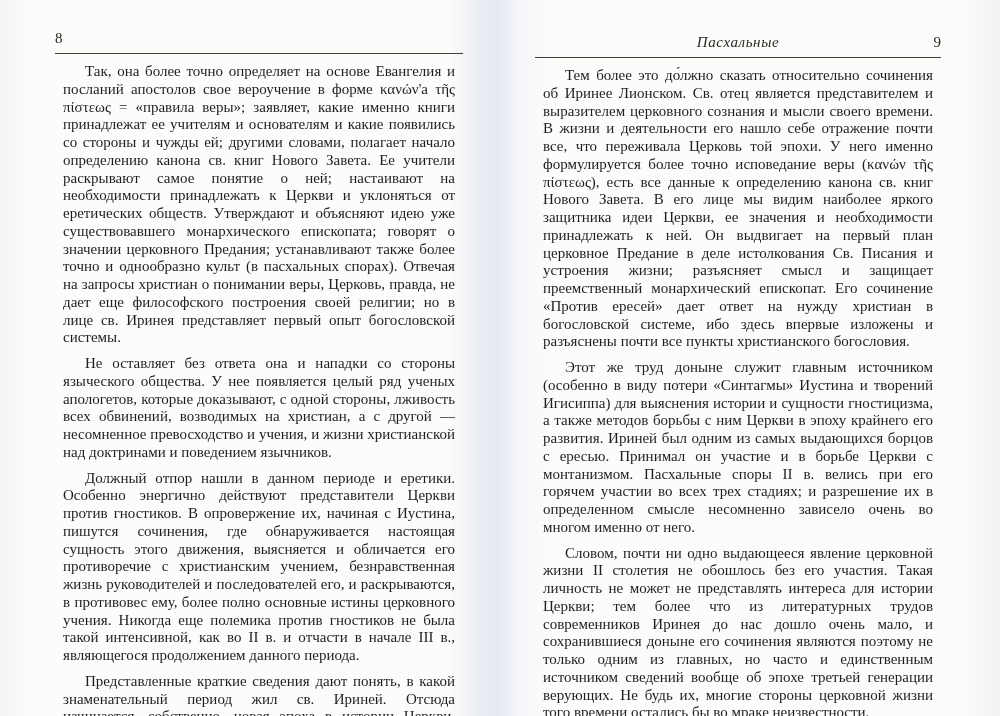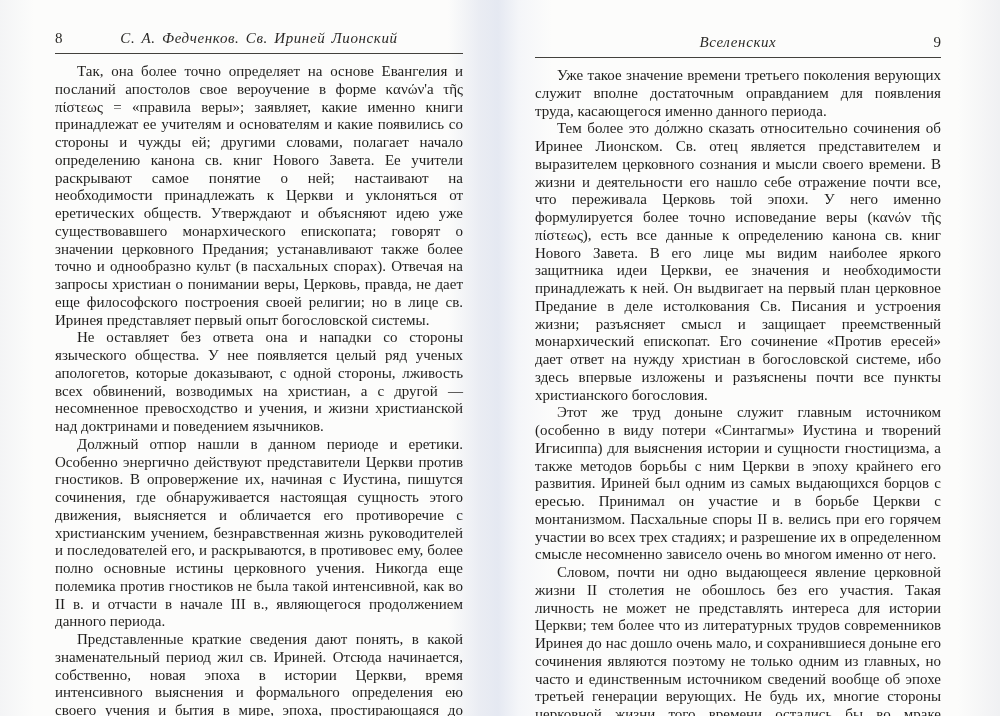--- a/index.html
+++ b/index.html
@@ -88,56 +88,54 @@
 
   .body-text {
     margin-top: 9px;
     font-size: 15px;
     line-height: 17.75px;
     text-align: justify;
     hyphens: auto;
     -webkit-hyphens: auto;
   }
   .body-text p {
-    margin: 0;
+    margin: 8px;
     padding: 0;
     text-indent: 22px;
   }
 </style>
 </head>
 <body>
 
 <div class="book">
 
   <div class="left-edge-shadow"></div>
   <div class="gutter-shadow"></div>
   <div class="right-edge-shadow"></div>
 
   <section class="page page-left">
     <header class="running-head">
       <span class="page-num pos-left">8</span>
-      <span class="running-title">С. А. Федченков. Св. Ириней Лионский</span>
     </header>
     <div class="head-rule"></div>
     <div class="body-text">
       <p>Так, она более точно определяет на основе Евангелия и посланий апостолов свое вероучение в форме κανών'а τῆς πίστεως = «правила веры»; заявляет, какие именно книги принадлежат ее учителям и основателям и какие появились со стороны и чужды ей; другими словами, полагает начало определению канона св. книг Нового Завета. Ее учители раскрывают самое понятие о ней; настаивают на необходимости принадлежать к Церкви и уклоняться от еретических обществ. Утверждают и объясняют идею уже существовавшего монархического епископата; говорят о значении церковного Предания; устанавливают также более точно и однообразно культ (в пасхальных спорах). Отвечая на запросы христиан о понимании веры, Церковь, правда, не дает еще философского построения своей религии; но в лице св. Иринея представляет первый опыт богословской системы.</p>
       <p>Не оставляет без ответа она и нападки со стороны языческого общества. У нее появляется целый ряд ученых апологетов, которые доказывают, с одной стороны, лживость всех обвинений, возводимых на христиан, а с другой — несомненное превосходство и учения, и жизни христианской над доктринами и поведением язычников.</p>
       <p>Должный отпор нашли в данном периоде и еретики. Особенно энергично действуют представители Церкви против гностиков. В опровержение их, начиная с Иустина, пишутся сочинения, где обнаруживается настоящая сущность этого движения, выясняется и обличается его противоречие с христианским учением, безнравственная жизнь руководителей и последователей его, и раскрываются, в противовес ему, более полно основные истины церковного учения. Никогда еще полемика против гностиков не была такой интенсивной, как во II в. и отчасти в начале III в., являющегося продолжением данного периода.</p>
       <p>Представленные краткие сведения дают понять, в какой знаменательный период жил св. Ириней. Отсюда начинается, собственно, новая эпоха в истории Церкви, время интенсивного выяснения и формального определения ею своего учения и бытия в мире, эпоха, простирающаяся до конца деятельности Вселенских соборов и даже до наших дней.</p>
     </div>
   </section>
 
   <section class="page page-right">
     <header class="running-head">
-      <span class="running-title">Вселенских</span>
+      <span class="running-title">Пасхальные</span>
       <span class="page-num pos-right">9</span>
     </header>
     <div class="head-rule"></div>
     <div class="body-text">
-      <p>Уже такое значение времени третьего поколения верующих служит вполне достаточным оправданием для появления труда, касающегося именно данного периода.</p>
       <p>Тем более это до́лжно сказать относительно сочинения об Иринее Лионском. Св. отец является представителем и выразителем церковного сознания и мысли своего времени. В жизни и деятельности его нашло себе отражение почти все, что переживала Церковь той эпохи. У него именно формулируется более точно исповедание веры (κανών τῆς πίστεως), есть все данные к определению канона св. книг Нового Завета. В его лице мы видим наиболее яркого защитника идеи Церкви, ее значения и необходимости принадлежать к ней. Он выдвигает на первый план церковное Предание в деле истолкования Св. Писания и устроения жизни; разъясняет смысл и защищает преемственный монархический епископат. Его сочинение «Против ересей» дает ответ на нужду христиан в богословской системе, ибо здесь впервые изложены и разъяснены почти все пункты христианского богословия.</p>
       <p>Этот же труд доныне служит главным источником (особенно в виду потери «Синтагмы» Иустина и творений Игисиппа) для выяснения истории и сущности гностицизма, а также методов борьбы с ним Церкви в эпоху крайнего его развития. Ириней был одним из самых выдающихся борцов с ересью. Принимал он участие и в борьбе Церкви с монтанизмом. Пасхальные споры II в. велись при его горячем участии во всех трех стадиях; и разрешение их в определенном смысле несомненно зависело очень во многом именно от него.</p>
       <p>Словом, почти ни одно выдающееся явление церковной жизни II столетия не обошлось без его участия. Такая личность не может не представлять интереса для истории Церкви; тем более что из литературных трудов современников Иринея до нас дошло очень мало, и сохранившиеся доныне его сочинения являются поэтому не только одним из главных, но часто и единственным источником сведений вообще об эпохе третьей генерации верующих. Не будь их, многие стороны церковной жизни того времени остались бы во мраке неизвестности.</p>
 
     </div>
   </section>
 
 </div>
 
 </body></html>

